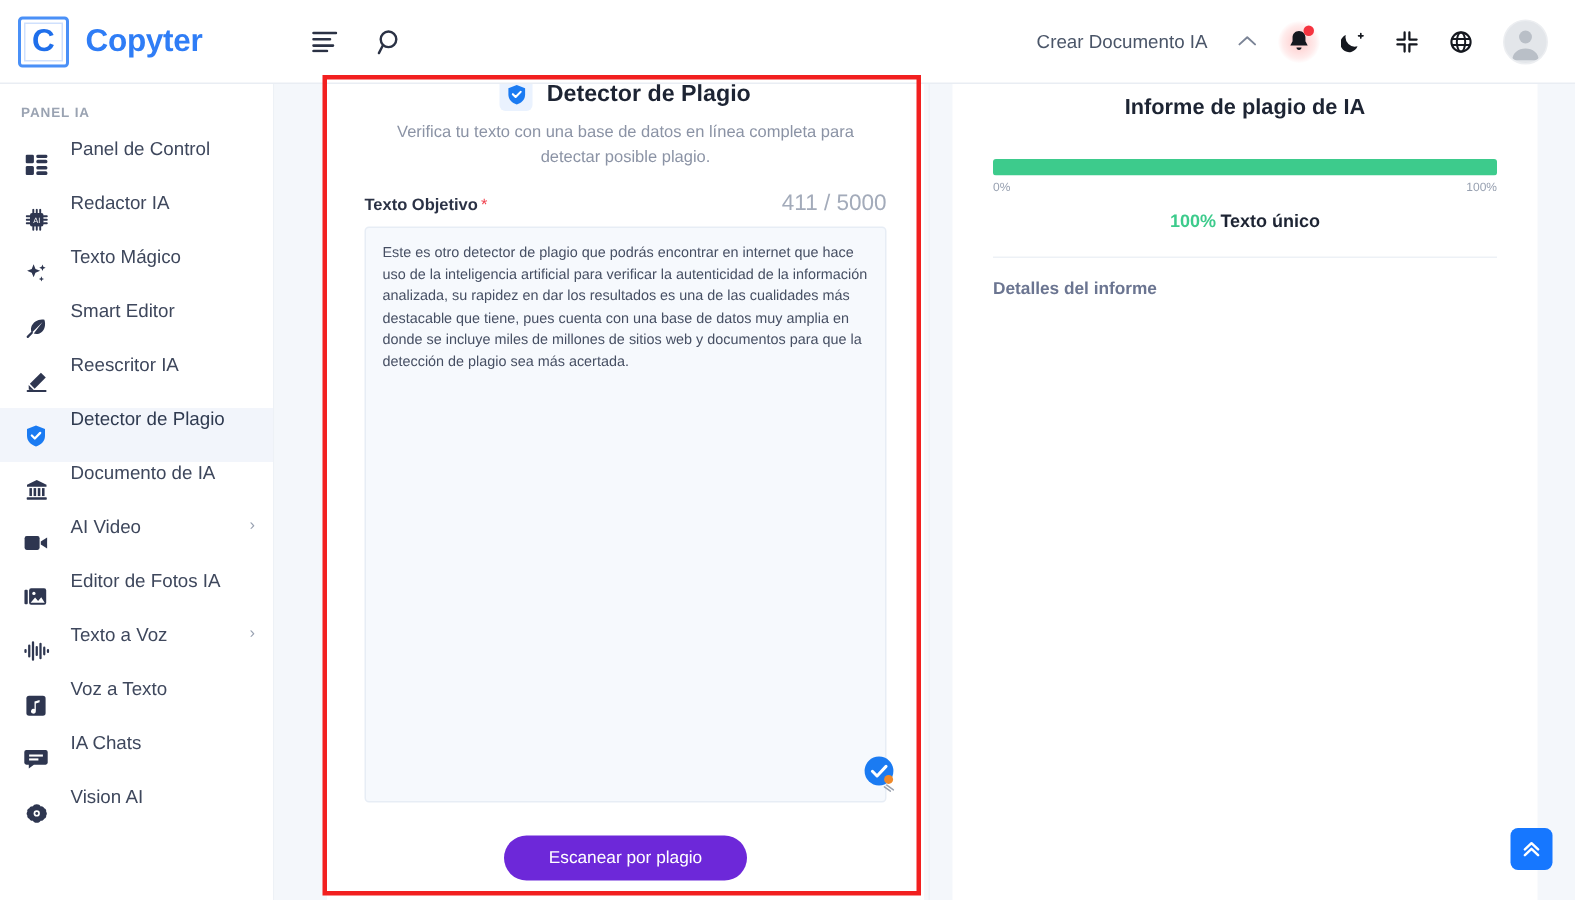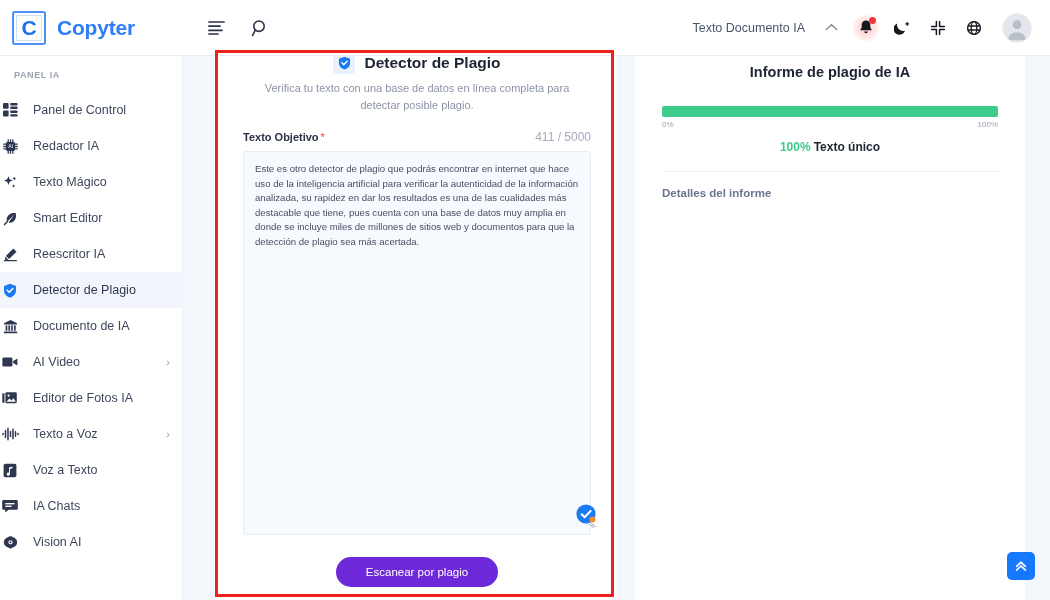--- a/index.html
+++ b/index.html
@@ -56,22 +56,22 @@
   .sidebar {
     position:absolute; left:0; top:56px; width:183px; height:544px;
     background:#ffffff; border-right:1px solid #edf1f6;
     padding-top:14px; overflow:hidden;
   }
   .panel-label {
     font-size:9px; letter-spacing:.6px; color:#9aa3b2; font-weight:bold;
     padding:0 0 12px 14px; text-transform:uppercase;
   }
   .nav-item {
-    position:relative; display:flex; align-items:center; height:36px;
-    padding-right:12px; cursor:pointer;
+    position:relative; display:flex; height:36px;
+    padding-left:14px; padding-right:12px; cursor:pointer;
   }
   .nav-item .nicon { width:20px; display:flex; align-items:center; justify-content:center; color:#2e3650; flex:0 0 20px; }
   .nav-item .nlabel { font-size:12.5px; color:#3e475c; margin-left:13px; white-space:nowrap; }
   .nav-item .ncaret { margin-left:auto; font-size:11px; color:#98a1b1; }
   .nav-item.active { background:#f2f5fb; }
   .nav-item.active .nlabel { color:#2f3a50; }
 
   
   .content {
     position:absolute; left:183px; top:56px; width:867px; height:544px;
@@ -89,21 +89,21 @@
   .tool-title { font-size:15.5px; font-weight:bold; color:#1d2433; }
   .tool-sub {
     margin-top:4px; width:340px; text-align:center; font-size:11px; line-height:1.5;
     color:#8b93a5;
   }
   .field-row {
     margin-top:14px; width:348px; display:flex; align-items:baseline; justify-content:space-between;
   }
   .field-label { font-size:11px; font-weight:bold; color:#2b3245; }
   .req { color:#f0434f; font-size:11px; margin-left:2px; }
-  .counter { font-size:12px; color:#a3abba; }
+  .counter { font-size:15px; color:#a3abba; }
   .ta-wrap { position:relative; margin-top:6px; width:348px; height:384px; }
   .textarea {
     width:100%; height:100%; background:#f6f9fd; border:1px solid #e7edf5;
     border-radius:3px; padding:10px 11px; font-size:9.6px; line-height:1.52;
     color:#464f63; overflow:hidden; resize:none;
     font-family:"Liberation Sans", sans-serif;
   }
   .gbadge { position:absolute; right:-12px; bottom:4px; width:30px; height:30px; }
   .scan-btn {
     margin-top:22px; width:162px; height:30px; border:none; border-radius:15px;
@@ -167,21 +167,21 @@
       </span>
       <span class="ic clickable">
         <svg width="18" height="18" viewBox="0 0 18 18" fill="none">
           <circle cx="8" cy="7.2" r="5.2" stroke="#2b3245" stroke-width="1.6"></circle>
           <path d="M4.3 11.2L1.6 16.4" stroke="#2b3245" stroke-width="1.6" stroke-linecap="round"></path>
         </svg>
       </span>
     </div>
 
     <div class="topbar-right">
-      <span class="create-doc">Texto Documento IA</span>
+      <span class="create-doc">Crear Documento IA</span>
 
       <span class="ic clickable">
         <svg width="13" height="9" viewBox="0 0 13 9" fill="none">
           <path d="M1.3 6.6L6.5 1.8L11.7 6.6" stroke="#7b8496" stroke-width="1.3" stroke-linecap="round" stroke-linejoin="round"></path>
         </svg>
       </span>
 
       <span class="bell-wrap ic clickable">
         <span class="bell-halo"></span>
         <svg width="16" height="17" viewBox="0 0 16 17" fill="none" style="position:relative">

